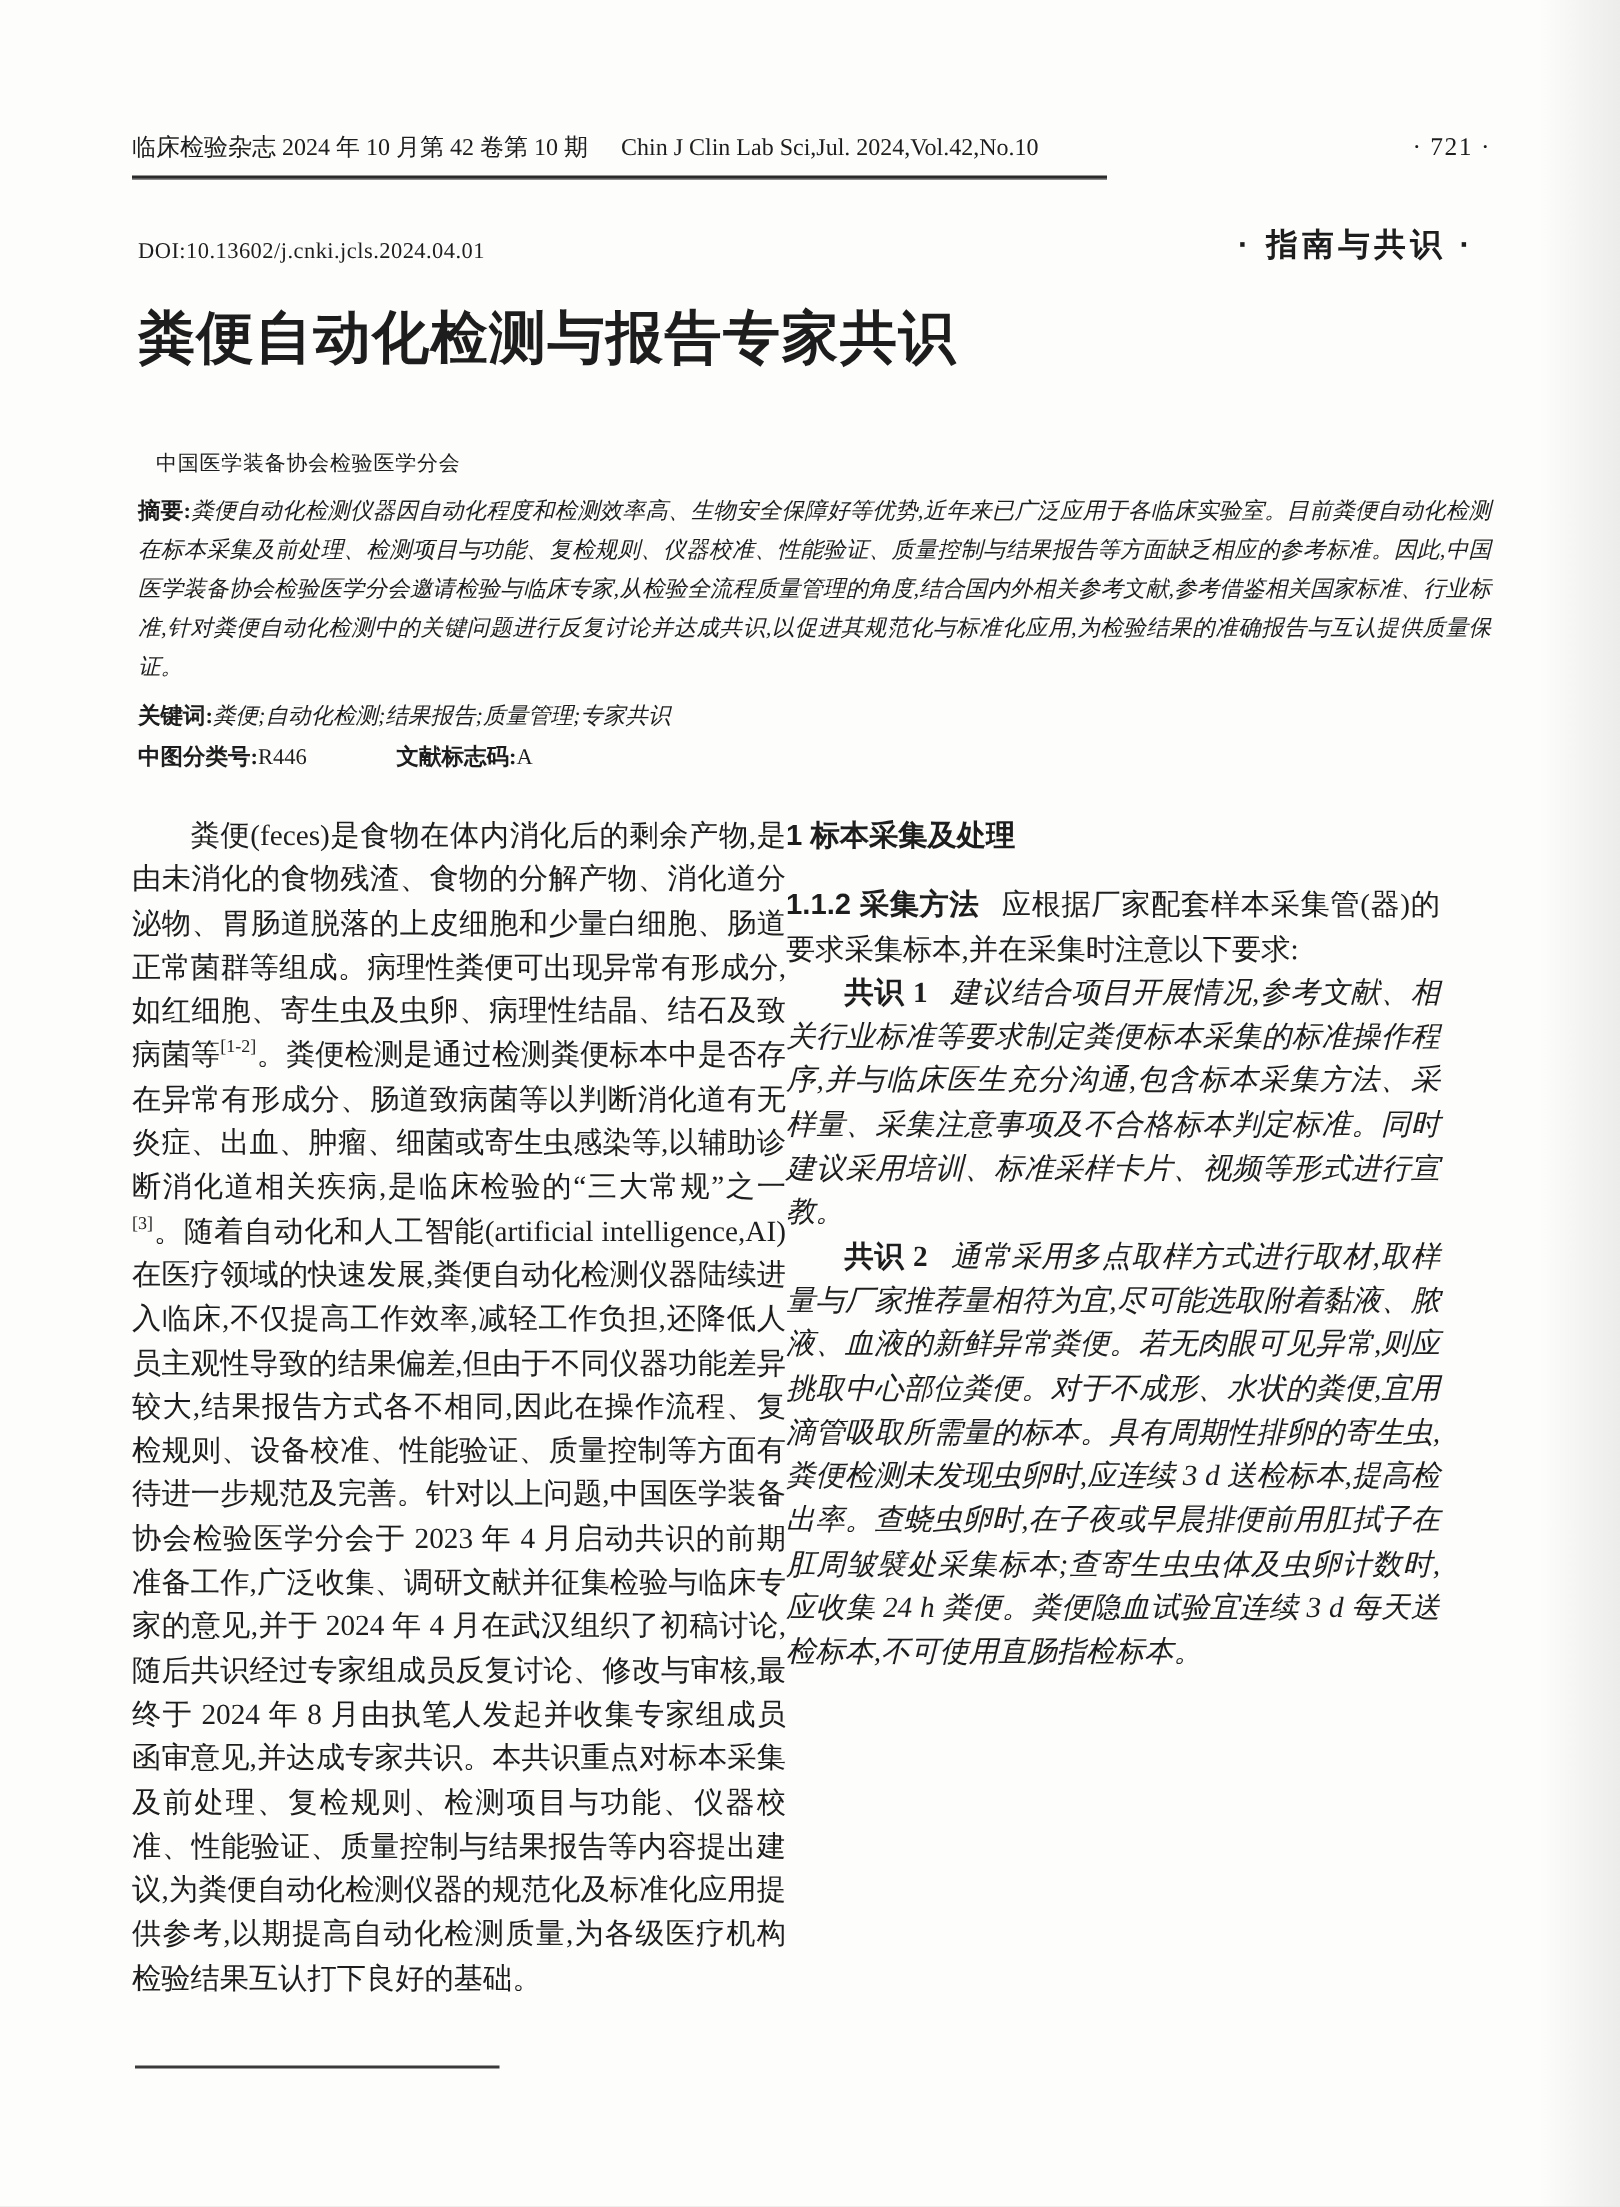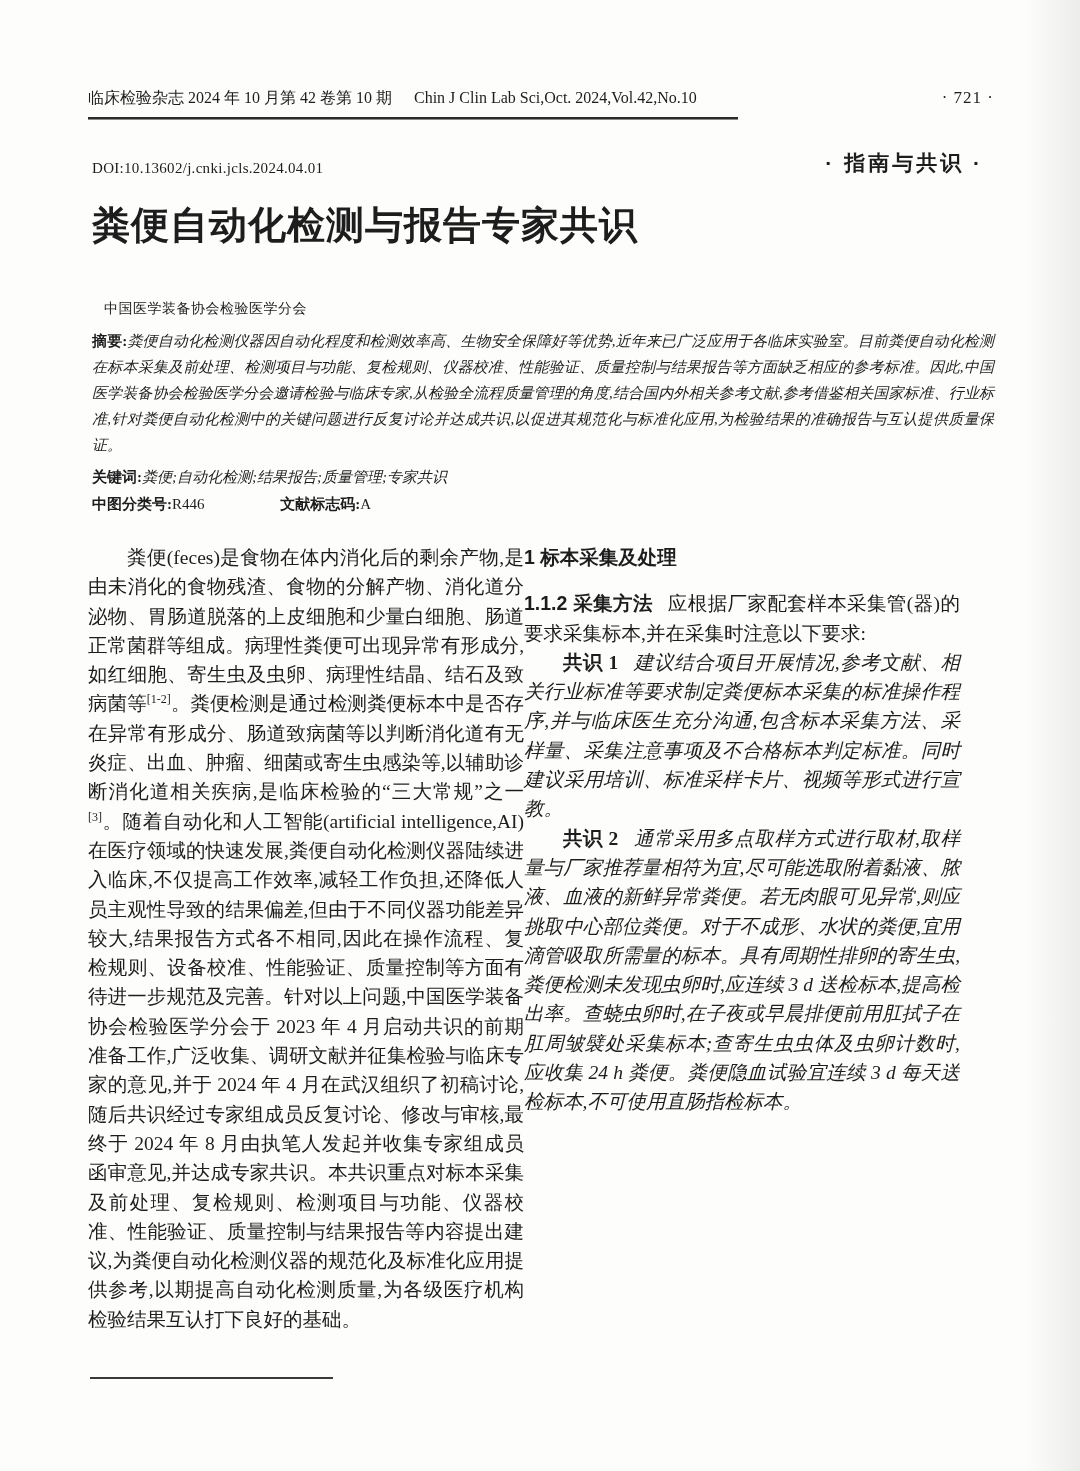--- a/index.html
+++ b/index.html
@@ -42,21 +42,21 @@
     position:absolute;top:328px;left:92px;width:902px;
     font-size:15px;line-height:26px;text-align:justify;
   }
   .kai{font-style:italic;}
   .hei-label{
     font-family:Liberation Serif, serif;
     font-weight:bold;font-style:normal;
   }
   .keywords-line{position:absolute;top:468px;left:92px;width:902px;font-size:15px;}
   .clc-line{position:absolute;top:495px;left:92px;width:902px;font-size:15px;}
-  .clc-gap{margin-left:72px;}
+  .clc-gap{margin-left:56px;}
   
   .columns{
     position:absolute;top:543px;left:88px;width:905px;
     display:flex;
     font-size:19.5px;line-height:29.3px;text-align:justify;
   }
   .col{width:436px;}
   .col p{margin:0;}
   .intro-par{text-indent:2em;}
   sup{font-size:12px;line-height:0;}
@@ -77,21 +77,21 @@
   .footer-line2{text-indent:108px;}
 </style>
 </head>
 <body>
 
 <div class="page">
 
   <div class="header-row">
     <div class="header-left">
       <span>临床检验杂志 2024 年 10 月第 42 卷第 10 期</span>
-      <span>Chin J Clin Lab Sci,Oct. 2024,Vol.42,No.10</span>
+      <span>Chin J Clin Lab Sci,Jul. 2024,Vol.42,No.10</span>
     </div>
     <div class="page-num">· 721 ·</div>
   </div>
   <div class="header-rule"></div>
 
   <div class="doi-line">DOI:10.13602/j.cnki.jcls.2024.04.01</div>
   <div class="column-badge">· 指南与共识 ·</div>
 
   <h1 class="article-title" style="margin:0;">粪便自动化检测与报告专家共识</h1>
   <div class="article-author">中国医学装备协会检验医学分会</div>

